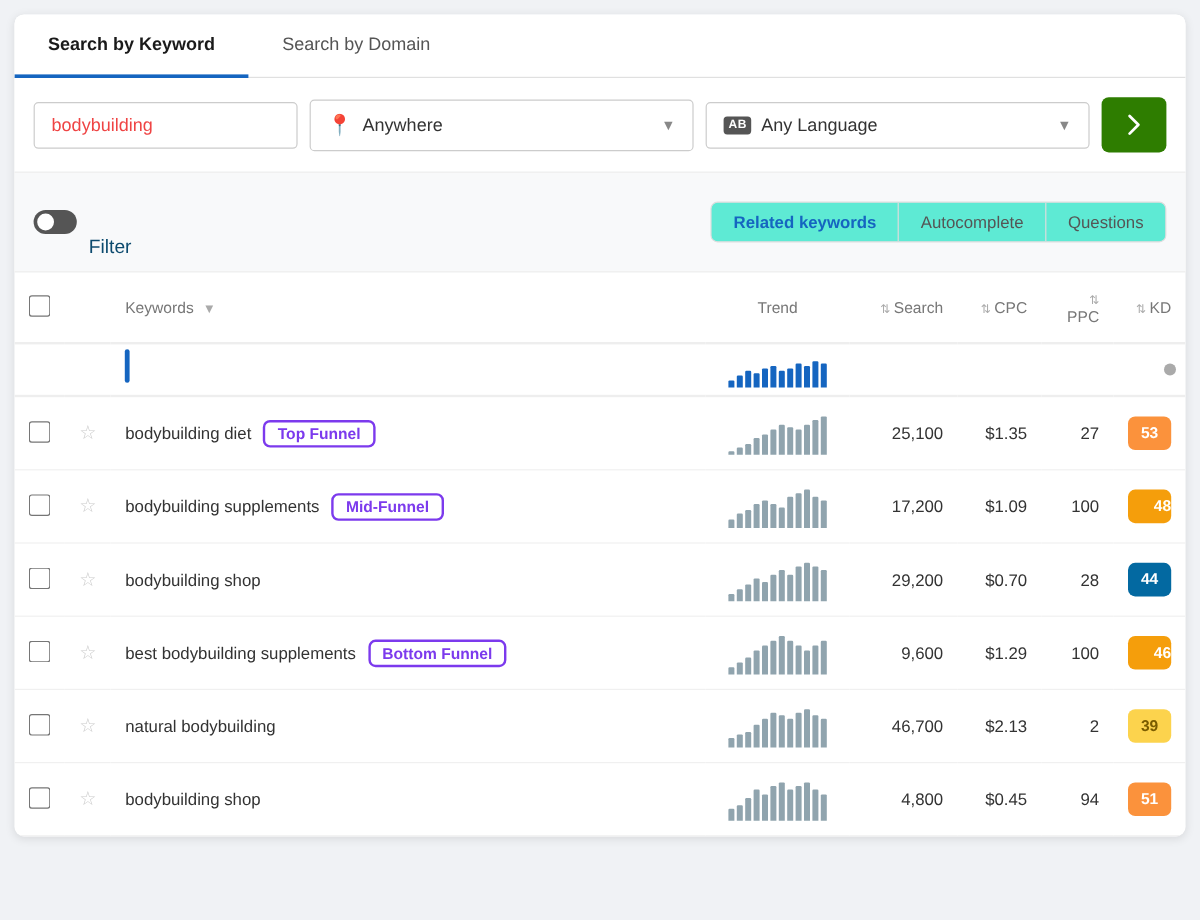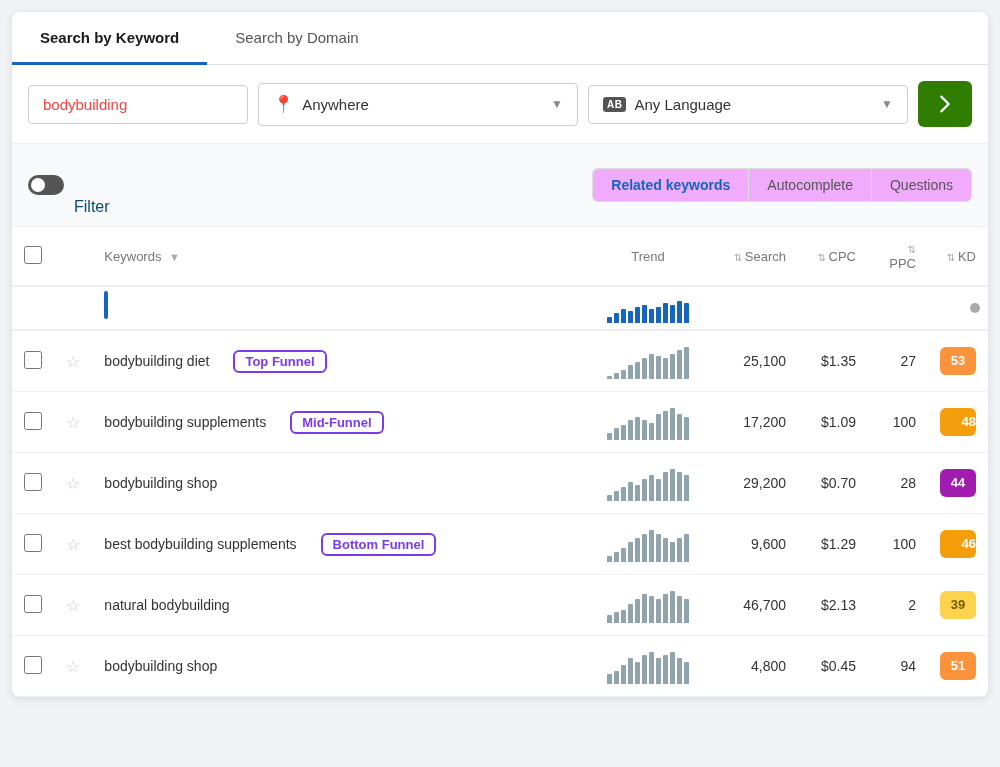--- a/index.html
+++ b/index.html
@@ -148,21 +148,21 @@
       color: #0c4a6e;
       margin-top: 44px;
     }
     .tab-group {
       display: flex;
       margin-left: auto;
       gap: 0;
       border: 1px solid #ddd;
       border-radius: 6px;
       overflow: hidden;
-      background: #f0abfc;
+      background: #5eead4;
     }
     .tab-btn {
       padding: 8px 18px;
       font-size: 14px;
       cursor: pointer;
       color: #555;
       border: none;
       background: transparent;
       border-right: 1px solid #ddd;
     }
@@ -206,21 +206,21 @@
       font-size: 14px;
       color: #333;
       vertical-align: middle;
     }
     td.right { text-align: right; }
     .cb { width: 18px; height: 18px; cursor: pointer; }
     .star-icon { color: #ccc; font-size: 16px; cursor: pointer; }
     .keyword-cell {
       display: flex;
       align-items: center;
-      gap: 24px;
+      gap: 10px;
       flex-wrap: wrap;
     }
     .keyword-text { font-size: 14px; color: #333; }
     .funnel-tag {
       border: 2px solid #7c3aed;
       border-radius: 6px;
       padding: 2px 10px;
       font-size: 13px;
       font-weight: 600;
       color: #7c3aed;
@@ -247,21 +247,21 @@
       height: 28px;
       border-radius: 6px;
       text-align: center;
       line-height: 28px;
       font-size: 13px;
       font-weight: 700;
       color: #fff;
       float: right;
     }
     .kd-orange { background: #f59e0b; text-align: right; }
-    .kd-light-orange { background: #a21caf; }
+    .kd-light-orange { background: #0369a1; }
     .kd-peach { background: #fb923c; }
     .kd-light { background: #fcd34d; color: #7a5c00; }
     .hb { width: 5px; border-radius: 1px 1px 0 0; background: #1565c0; }
   </style>
 </head>
 <body>
 
 <div class="main-card">
 
   <div class="tabs-row">

